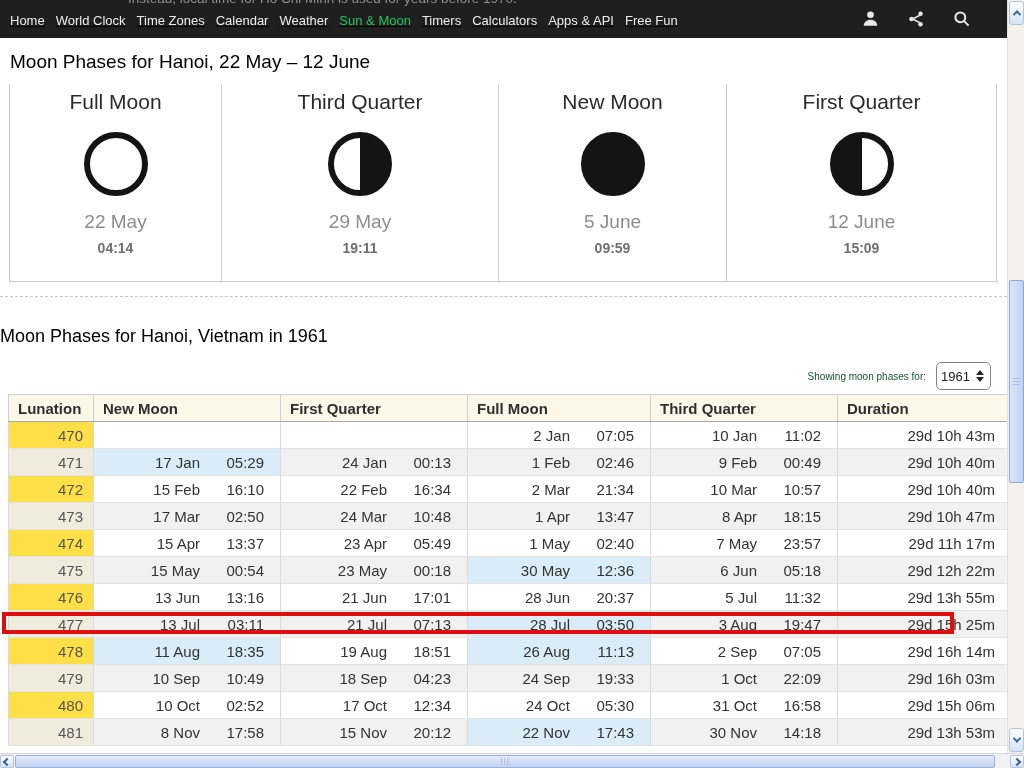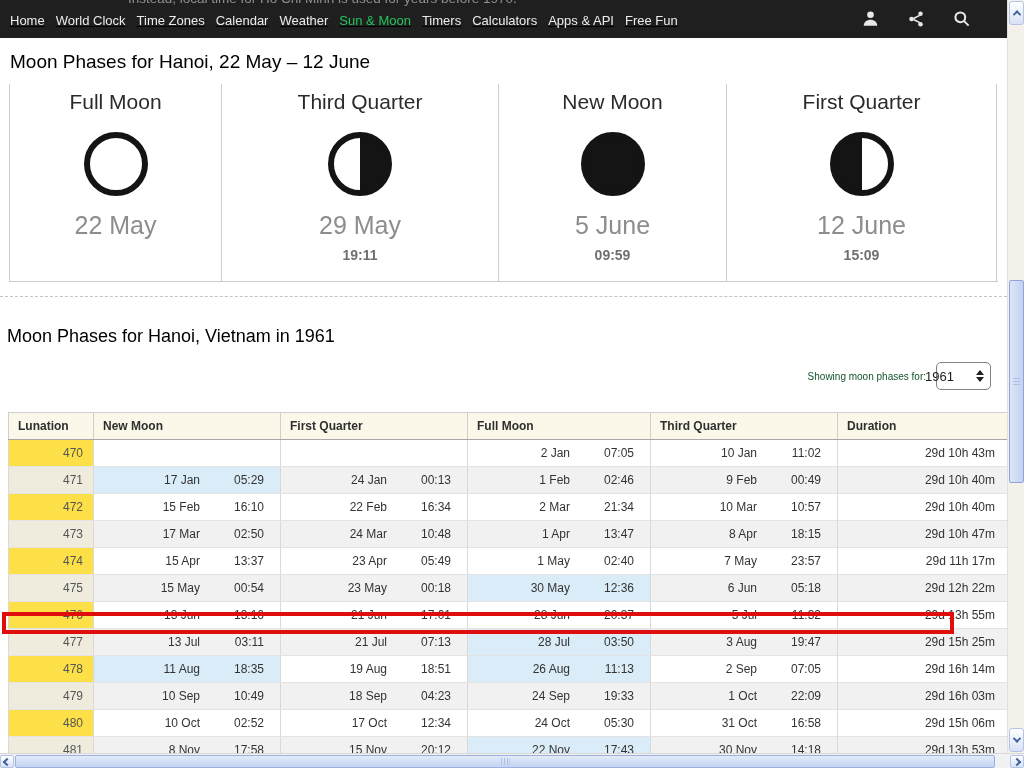--- a/index.html
+++ b/index.html
@@ -26,41 +26,41 @@
     grid-template-columns: 212px 277px 228px 270px;
     border-left: 1px solid #ccc; border-bottom: 1px solid #ccc; }
   .card { border-right: 1px solid #ccc; text-align: center; padding-top: 6px; }
   .card .phase-name { font-size: 21px; color: #2b2b2b; }
   .moon { width: 64px; height: 64px; border-radius: 50%; border: 6px solid #141414;
     margin: 18px auto 0; }
   .moon.full-moon { background: #fff; }
   .moon.new-moon { background: #141414; }
   .moon.third-quarter { background: linear-gradient(90deg, #fff 0 50%, #141414 50% 100%); }
   .moon.first-quarter { background: linear-gradient(90deg, #141414 0 50%, #fff 50% 100%); }
-  .card .phase-date { margin-top: 15px; font-size: 25px; color: #8d8d8d; }
+  .card .phase-date { margin-top: 15px; font-size: 19px; color: #8d8d8d; }
   .card .phase-time { margin-top: 7px; font-size: 14px; font-weight: bold; color: #6f6f6f; }
 
   .dashed-divider { margin-top: 14px; border-top: 1px dashed #c4c4c4; width: 1007px; }
 
-  h2.year-title { margin: 29px 0 0 7px; font-size: 18px; font-weight: 500; color: #000; }
+  h2.year-title { margin: 29px 0 0 0; font-size: 18px; font-weight: 500; color: #000; }
 
   .filter-row { margin-top: 15px; height: 28px; display: flex; justify-content: flex-end;
     align-items: center; gap: 10px; padding-right: 16px; }
   .filter-label { font-size: 10px; color: #14532d; }
   .year-select { width: 55px; height: 28px; border: 1px solid #828282; border-radius: 5px;
     background: #fff; display: flex; align-items: center; justify-content: flex-end;
-    gap: 22px; padding-right: 6px; cursor: pointer; padding-left: 17px; }
+    gap: 6px; padding-right: 6px; cursor: pointer; padding-left: 17px; }
   .year-select .val { font-size: 13px; color: #1c1c1c; }
   .spin { display: flex; flex-direction: column; gap: 2px; }
   .tri-up { width: 0; height: 0; border-left: 4px solid transparent; border-right: 4px solid transparent; border-bottom: 5px solid #222; }
   .tri-down { width: 0; height: 0; border-left: 4px solid transparent; border-right: 4px solid transparent; border-top: 5px solid #222; }
 
   
-  table.moon-table { margin: 22px 0 0 8px; width: 999px; border-collapse: collapse;
-    font-size: 12px; color: #333; table-layout: fixed; }
+  table.moon-table { margin: 4px 0 0 8px; width: 999px; border-collapse: collapse;
+    font-size: 15px; color: #333; table-layout: fixed; }
   .moon-table th { background: #fbf8e9; border: 1px solid #cfcfcf; border-bottom: 1px solid #a8a8a8;
     height: 27px; text-align: left; padding-left: 9px; font-weight: bold; color: #2f2f2f; }
   .moon-table td { height: 27px; border-right: 1px solid #d9d9d9; border-left: 1px solid #d9d9d9;
     border-bottom: 1px solid #e3e3e3; background: #fff; }
   .moon-table tr.striped td { background: #f1f1f1; }
   .moon-table td.lun { background: #fde047; text-align: right; padding-right: 10px; color: #555; }
   .moon-table tr.striped td.lun { background: #efecde; }
   .moon-table td.phase { padding: 0 16px 0 6px; }
   .moon-table td.phase .cw { display: flex; }
   .moon-table td.phase .d { flex: 1; text-align: right; }
@@ -151,20 +151,21 @@
 
 <div class="content">
 
   <h1 class="page-title">Moon Phases for Hanoi, 22 May – 12 June</h1>
 
   <div class="cards" id="cards">
       <div class="card">
         <div class="phase-name">Full Moon</div>
         <div class="moon full-moon"></div>
         <div class="phase-date">22 May</div>
+        <div class="phase-time">04:14</div>
       </div>
       <div class="card">
         <div class="phase-name">Third Quarter</div>
         <div class="moon third-quarter"></div>
         <div class="phase-date">29 May</div>
         <div class="phase-time">19:11</div>
       </div>
       <div class="card">
         <div class="phase-name">New Moon</div>
         <div class="moon new-moon"></div>

